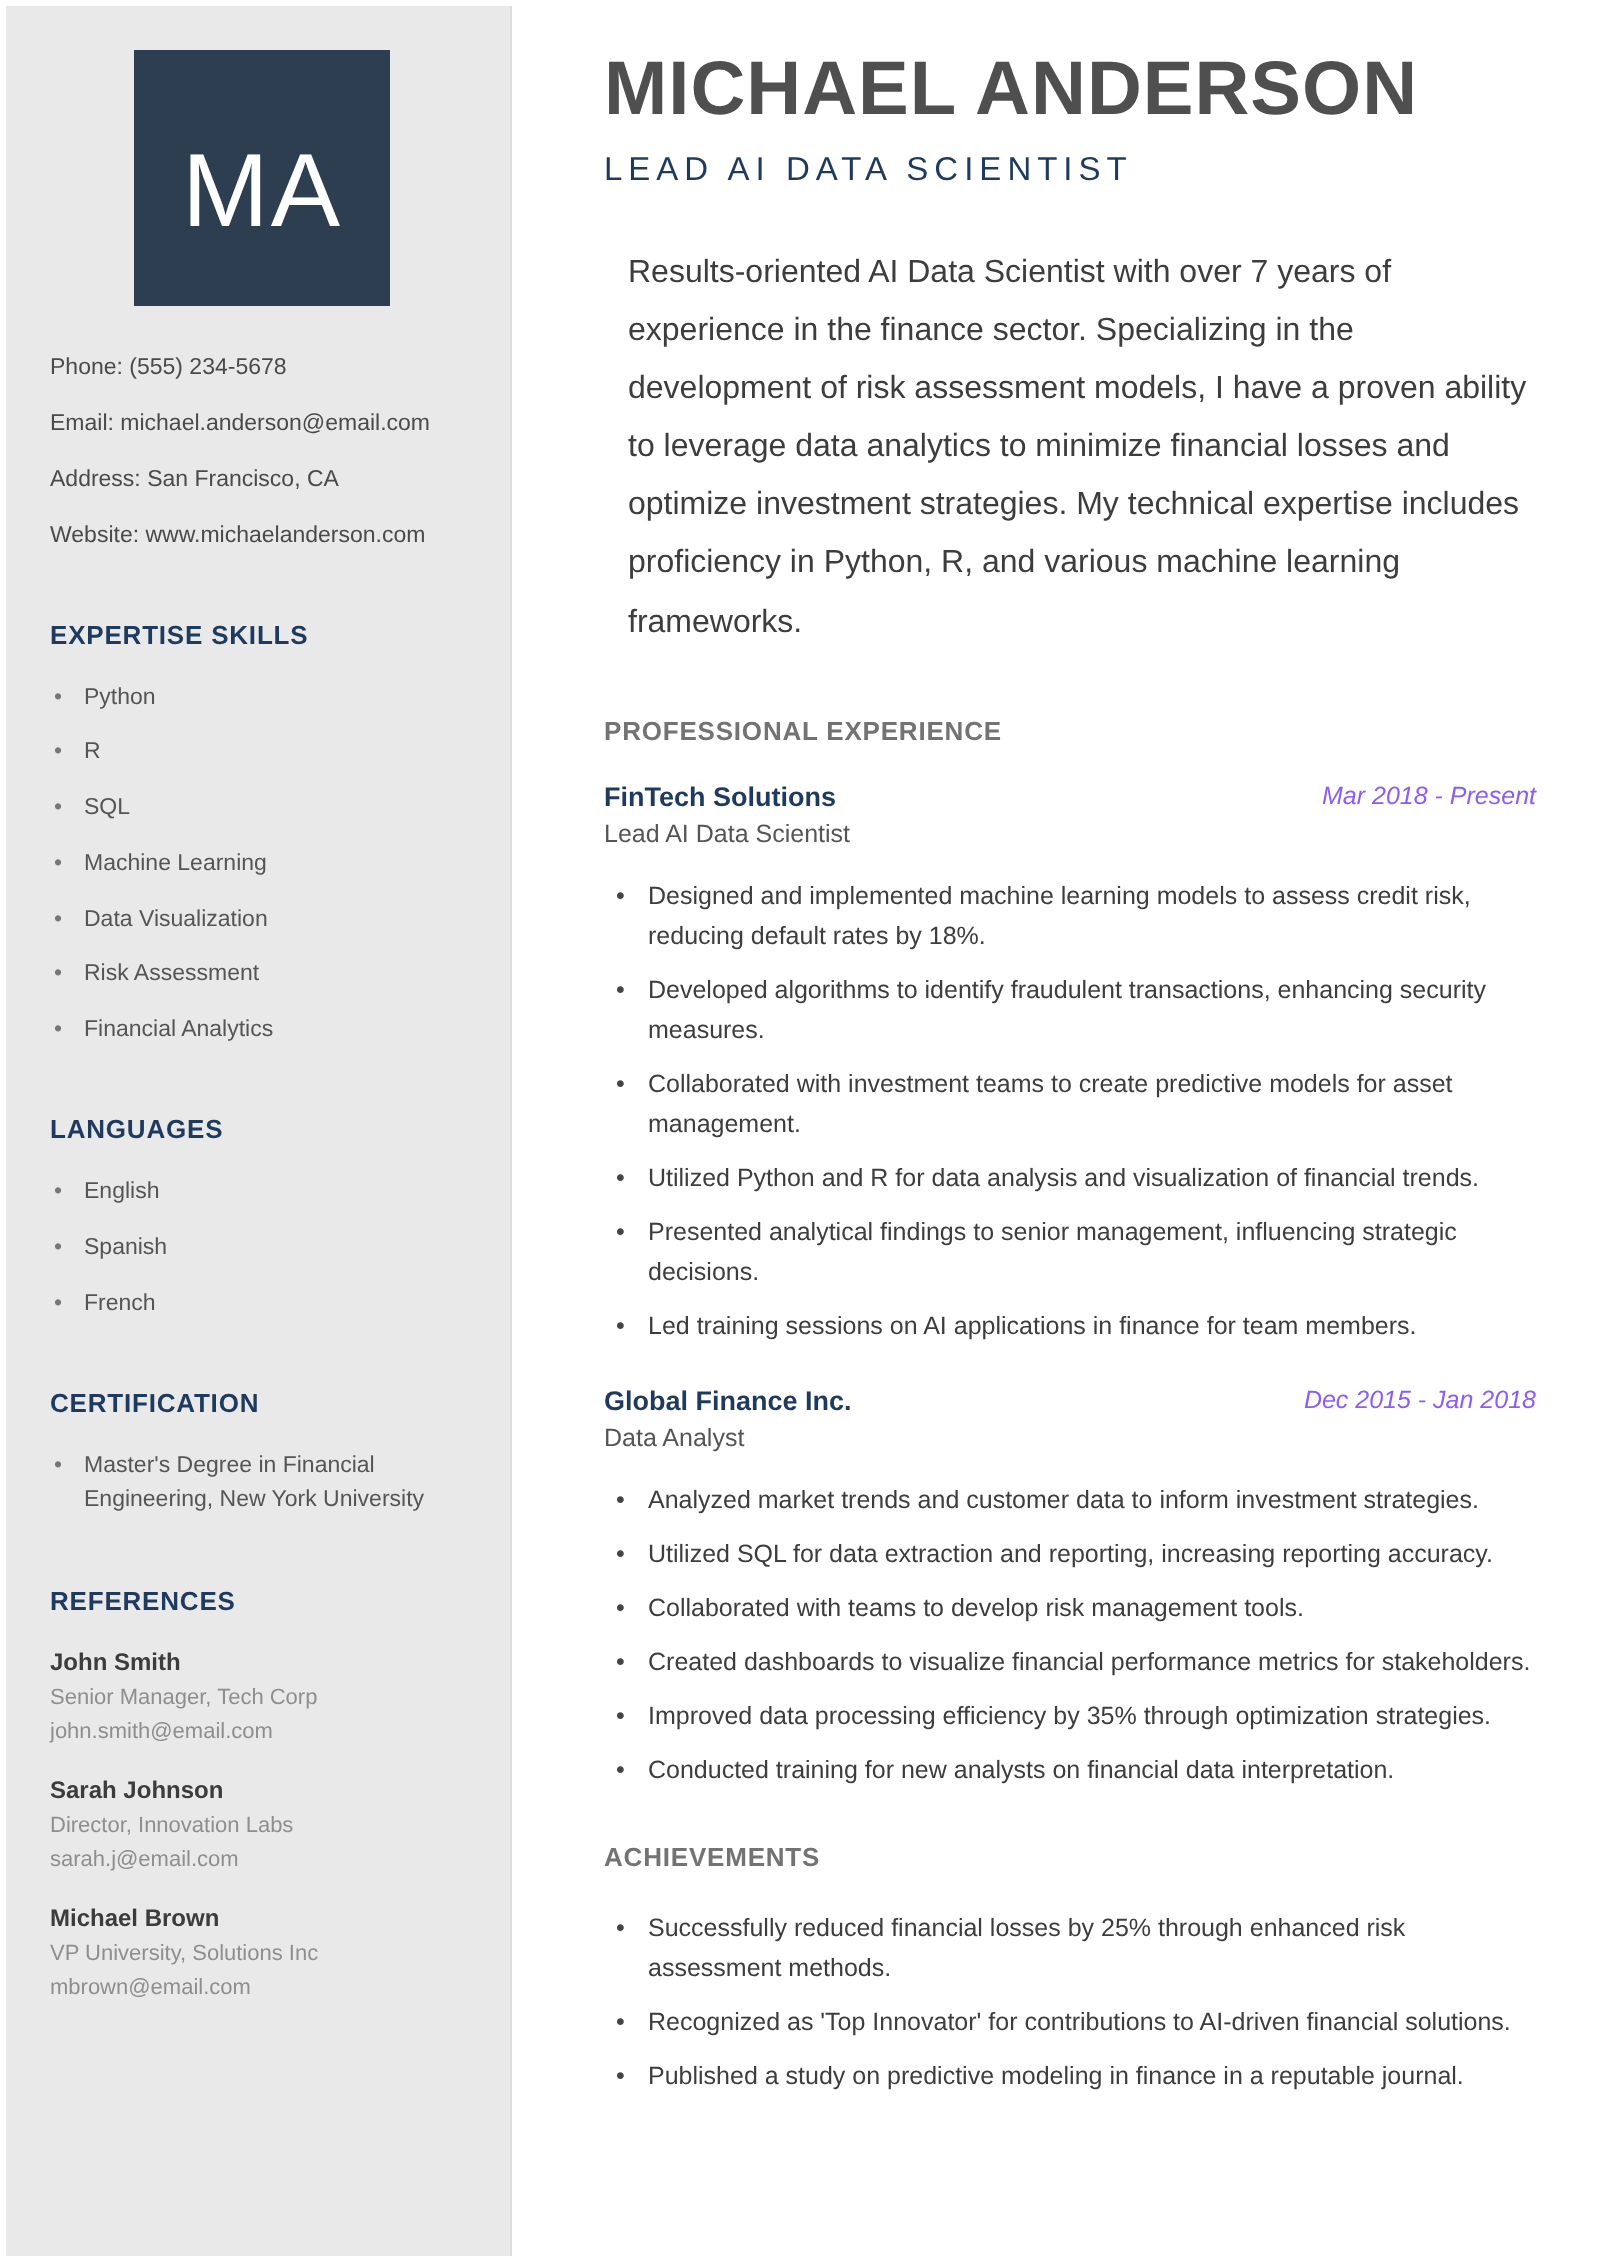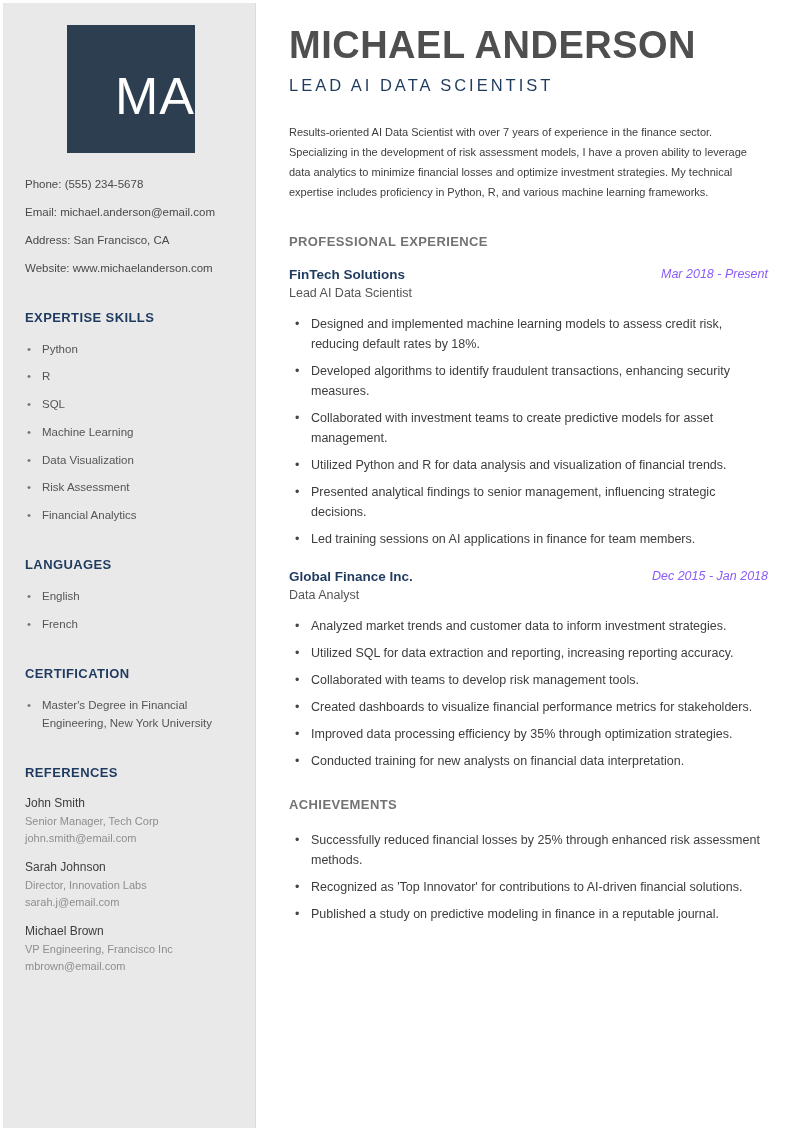--- a/index.html
+++ b/index.html
@@ -10,21 +10,21 @@
     background: #ffffff; overflow: hidden;
   }
   
   .sidebar {
     position: absolute; left: 3px; top: 3px; bottom: 2px; width: 253px;
     background: #e9e9e9; border-right: 1px solid #dcdcdc;
     padding: 22px 18px 0 22px;
   }
   .avatar {
     width: 128px; height: 128px; margin: 0 auto 24px auto;
-    background: #2c3e50; display: flex; align-items: center; justify-content: flex-end;
+    background: #2c3e50; display: flex; align-items: center; justify-content: center;
   }
   .avatar-initials {
     color: #ffffff; font-size: 52px; font-weight: 400; letter-spacing: 1px;
     padding-top: 14px;
   }
   .contact-list { list-style: none; margin: 0; padding: 0; }
   .contact-list li {
     font-size: 11.5px; color: #4a4a4a; line-height: 1.35; margin-bottom: 12.5px;
   }
   .side-section { margin-top: 33px; }
@@ -32,33 +32,33 @@
     margin: 0 0 16px 0; font-size: 13px; font-weight: bold; color: #1f3a5f;
     letter-spacing: 0.4px; text-underline-offset: 2px;
   }
   .side-list { list-style: none; margin: 0; padding: 0; }
   .side-list li {
     position: relative; padding-left: 17px; font-size: 11.5px; color: #555555;
     line-height: 1.5; margin-bottom: 10.5px;
   }
   .side-list li::before { content: "\2022"; position: absolute; left: 2px; color: #777777; }
   .ref-entry { margin-bottom: 13px; }
-  .ref-name { font-size: 12px; font-weight: normal; color: #3c3c3c; margin: 0 0 3px 0; }
+  .ref-name { font-size: 12px; font-weight: bold; color: #3c3c3c; margin: 0 0 3px 0; }
   .ref-line { font-size: 11px; color: #8e8e8e; line-height: 1.55; }
   
-  .main { margin-left: 256px; padding: 26px 32px 0 33px; }
+  .main { margin-left: 256px; padding: 26px 32px 0 46px; }
   .candidate-name {
     margin: 0 0 10px 0; font-size: 38px; font-weight: bold; color: #4f4f4f;
     letter-spacing: 0.5px; line-height: 1.05;
   }
   .candidate-title {
     margin: 0 0 27px 0; font-size: 16.5px; color: #1f3a5f; letter-spacing: 3px;
     font-weight: 400;
   }
-  .summary { margin: 0 0 32px 0; font-size: 11px; color: #3d3d3d; line-height: 1.82; }
+  .summary { margin: 0 0 32px 12px; font-size: 16px; color: #3d3d3d; line-height: 1.82; }
   .main-heading {
     margin: 0 0 18px 0; font-size: 13px; font-weight: bold; color: #737373;
     letter-spacing: 0.4px; text-underline-offset: 2px;
   }
   .job-header { display: flex; justify-content: space-between; align-items: center; }
   .company { font-size: 13.5px; font-weight: bold; color: #1f3a5f; }
   .dates { font-size: 12.5px; font-style: italic; color: #8b5cf6; }
   .role { font-size: 12.5px; color: #555555; margin: 4px 0 14px 0; }
   .bullets { list-style: none; margin: 0 0 20px 0; padding: 0 0 0 6px; }
   .bullets li {
@@ -96,20 +96,21 @@
         <li>Data Visualization</li>
         <li>Risk Assessment</li>
         <li>Financial Analytics</li>
       </ul>
     </section>
 
     <section class="side-section">
       <h3 class="side-heading">LANGUAGES</h3>
       <ul class="side-list">
         <li>English</li>
+        <li>Spanish</li>
         <li>French</li>
       </ul>
     </section>
 
     <section class="side-section">
       <h3 class="side-heading">CERTIFICATION</h3>
       <ul class="side-list">
         <li>Master's Degree in Financial Engineering, New York University</li>
       </ul>
     </section>
@@ -121,21 +122,21 @@
         <div class="ref-line">Senior Manager, Tech Corp</div>
         <div class="ref-line">john.smith@email.com</div>
       </div>
       <div class="ref-entry">
         <p class="ref-name">Sarah Johnson</p>
         <div class="ref-line">Director, Innovation Labs</div>
         <div class="ref-line">sarah.j@email.com</div>
       </div>
       <div class="ref-entry">
         <p class="ref-name">Michael Brown</p>
-        <div class="ref-line">VP Engineering, Francisco Inc</div>
+        <div class="ref-line">VP University, Solutions Inc</div>
         <div class="ref-line">mbrown@email.com</div>
       </div>
     </section>
 
   </aside>
 
   <main class="main">
 
     <h1 class="candidate-name">MICHAEL ANDERSON</h1>
     <h2 class="candidate-title">LEAD AI DATA SCIENTIST</h2>

